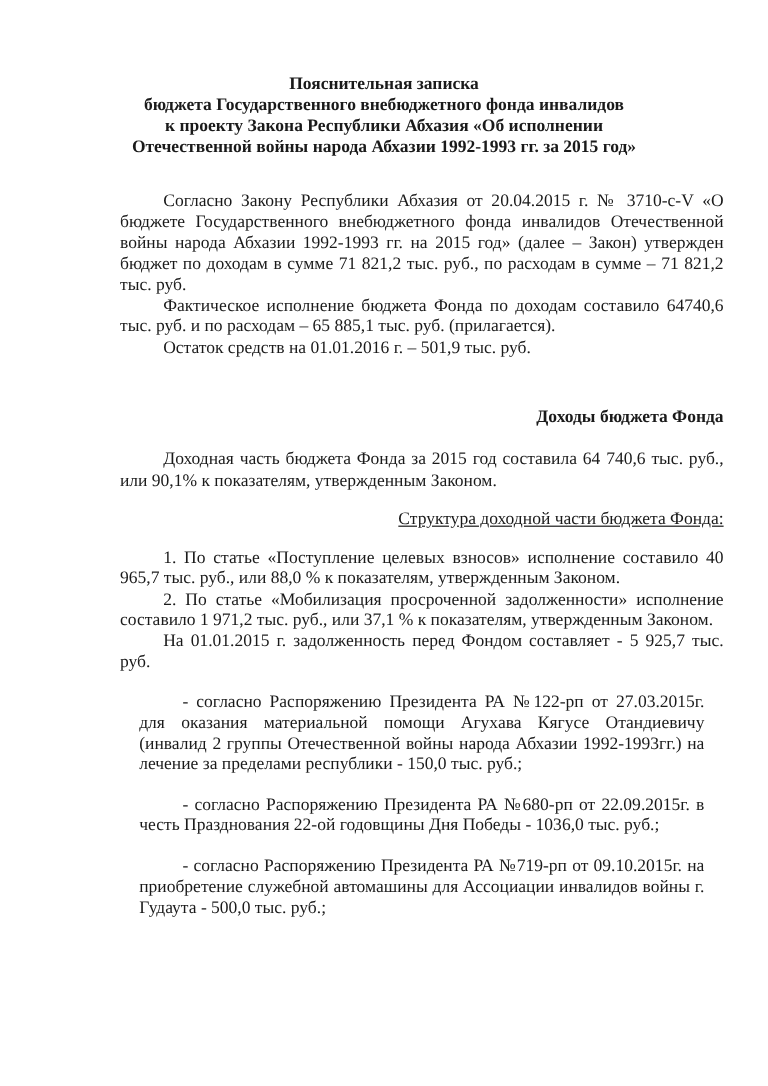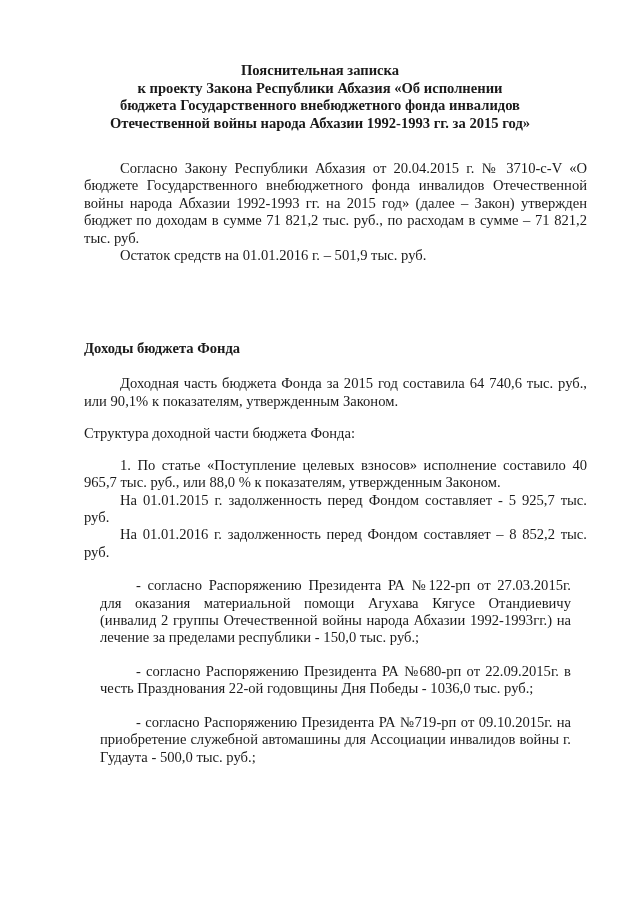--- a/index.html
+++ b/index.html
@@ -8,53 +8,54 @@
     position: absolute; left: 0; top: 0; width: 640px; height: 669px;
     background: #ffffff; color: #1a1a1a;
     font-family: "Liberation Serif", "DejaVu Serif", serif;
   }
   .title {
     position: absolute; left: 70px; width: 500px; top: 62px;
     text-align: center; font-weight: bold; font-size: 14.6px; line-height: 17.5px;
   }
   .title div { white-space: nowrap; }
   .body {
-    position: absolute; left: 84px; width: 503px;
+    position: absolute; left: 100px; width: 503px;
     font-size: 14.6px; line-height: 17.4px;
   }
   .p { text-align: justify; text-indent: 36px; margin: 0; }
-  .center { text-align: left; text-indent: 0; }
+  .center { text-align: right; text-indent: 0; text-decoration: underline; }
   .section-head {
-    text-align: left; font-weight: bold; font-size: 14.6px; margin: 0;
+    text-align: right; font-weight: bold; font-size: 14.6px; margin: 0;
   }
   .bullet { text-align: justify; text-indent: 36px; margin: 16px; }
 </style>
 </head>
 <body>
 
 <div class="page">
 
   <div class="title">
     <div>Пояснительная записка</div>
+    <div>бюджета  Государственного внебюджетного фонда инвалидов</div>
     <div>к проекту Закона Республики Абхазия «Об исполнении</div>
-    <div>бюджета  Государственного внебюджетного фонда инвалидов</div>
     <div>Отечественной войны народа Абхазии 1992-1993 гг.  за 2015 год»</div>
   </div>
 
   <div class="body" style="top:160px;">
     <p class="p">Согласно Закону Республики Абхазия от 20.04.2015 г. № 3710-с-V «О бюджете Государственного внебюджетного фонда инвалидов Отечественной войны народа Абхазии 1992-1993 гг. на 2015 год» (далее – Закон) утвержден бюджет по доходам в сумме 71 821,2 тыс. руб., по расходам в сумме – 71 821,2 тыс. руб.</p>
+    <p class="p">Фактическое исполнение бюджета Фонда по доходам составило 64740,6 тыс. руб. и по расходам – 65 885,1 тыс. руб. (прилагается).</p>
     <p class="p">Остаток средств на 01.01.2016 г. – 501,9 тыс. руб.</p>
   </div>
 
   <div class="body" style="top:340px;">
     <p class="section-head">Доходы бюджета Фонда</p>
     <div style="height:18px;"></div>
     <p class="p">Доходная часть бюджета Фонда за 2015 год составила 64 740,6 тыс. руб., или 90,1% к показателям, утвержденным Законом.</p>
     <p class="center">Структура доходной части бюджета Фонда:</p>
     <p class="p">1. По статье «Поступление целевых взносов» исполнение составило 40 965,7 тыс. руб., или 88,0 % к показателям, утвержденным Законом.</p>
+    <p class="p">2. По статье «Мобилизация просроченной задолженности» исполнение составило 1 971,2 тыс. руб., или 37,1 % к показателям, утвержденным Законом.</p>
     <p class="p">На 01.01.2015 г. задолженность перед Фондом составляет -   5 925,7 тыс. руб.</p>
-    <p class="p">На 01.01.2016 г. задолженность перед Фондом составляет – 8 852,2 тыс. руб.</p>
     <p class="bullet">- согласно Распоряжению  Президента РА №122-рп от 27.03.2015г. для оказания материальной помощи Агухава Кягусе Отандиевичу (инвалид 2 группы Отечественной войны народа Абхазии  1992-1993гг.) на лечение за пределами республики -  150,0 тыс. руб.;</p>
     <p class="bullet">- согласно Распоряжению  Президента РА №680-рп от 22.09.2015г. в честь Празднования 22-ой годовщины Дня Победы  -  1036,0 тыс. руб.;</p>
     <p class="bullet">- согласно Распоряжению  Президента РА №719-рп от 09.10.2015г. на приобретение служебной автомашины для Ассоциации инвалидов войны г. Гудаута -  500,0 тыс. руб.;</p>
   </div>
 
 </div>
 
 </body></html>

